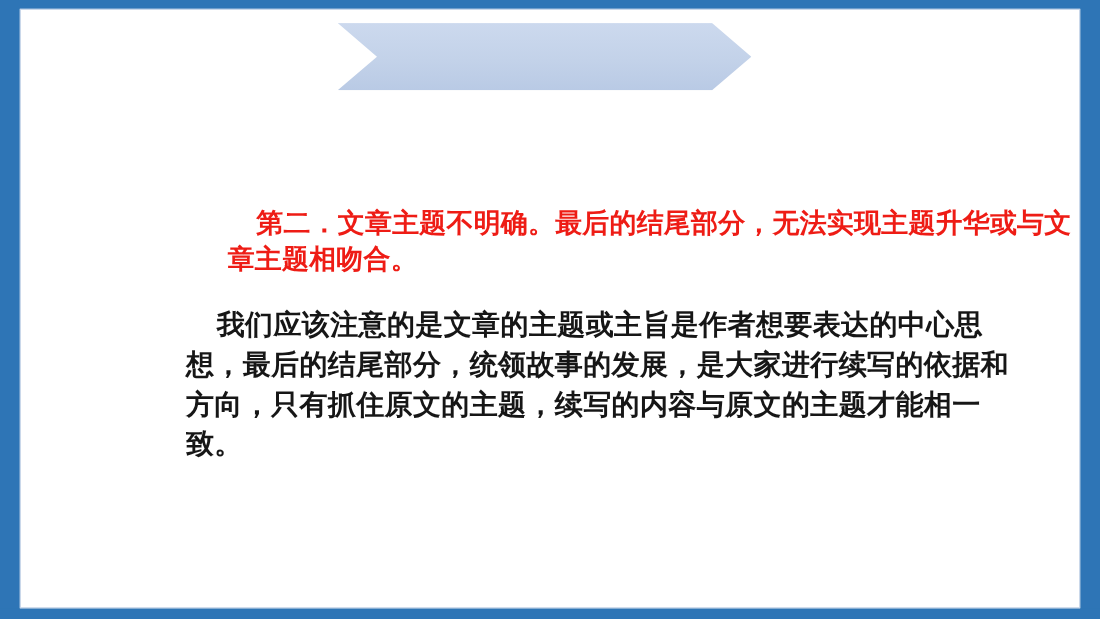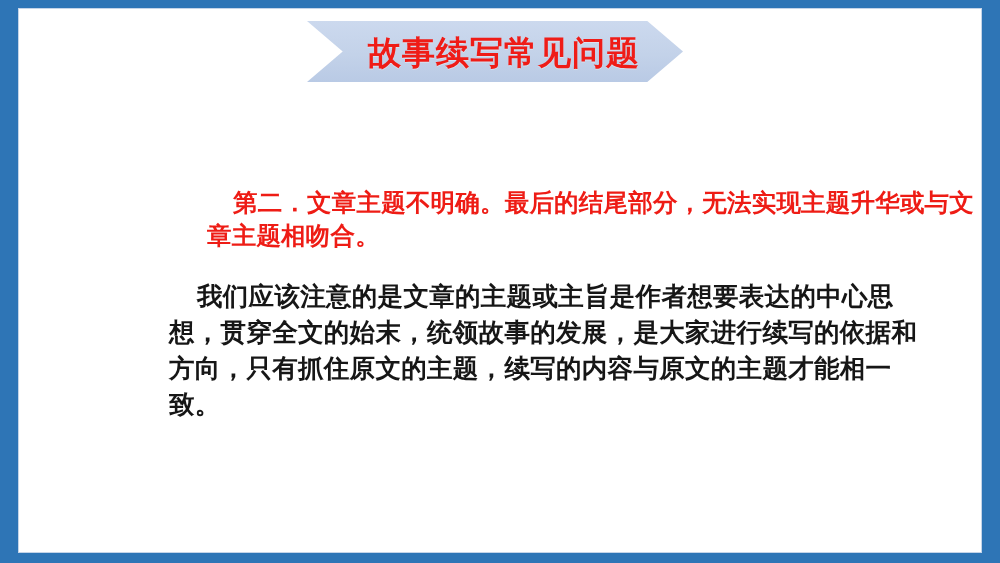--- a/index.html
+++ b/index.html
@@ -121,22 +121,21 @@
 
   <div class="frame-top"></div>
   <div class="frame-left"></div>
   <div class="frame-right"></div>
   <div class="frame-bottom"></div>
 
   <div class="canvas">
 
     <div class="banner-wrap">
       <div class="banner-shape"></div>
-      <div class="banner-title">故事续写常见问题</div>
     </div>
 
     <div class="content">
       <p class="red-block">第二．文章主题不明确。最后的结尾部分，无法实现主题升华或与文章主题相吻合。</p>
-      <p class="black-block">我们应该注意的是文章的主题或主旨是作者想要表达的中心思想，贯穿全文的始末，统领故事的发展，是大家进行续写的依据和方向，只有抓住原文的主题，续写的内容与原文的主题才能相一致。</p>
+      <p class="black-block">我们应该注意的是文章的主题或主旨是作者想要表达的中心思想，最后的结尾部分，统领故事的发展，是大家进行续写的依据和方向，只有抓住原文的主题，续写的内容与原文的主题才能相一致。</p>
     </div>
 
   </div>
 </div>
 
 </body></html>

